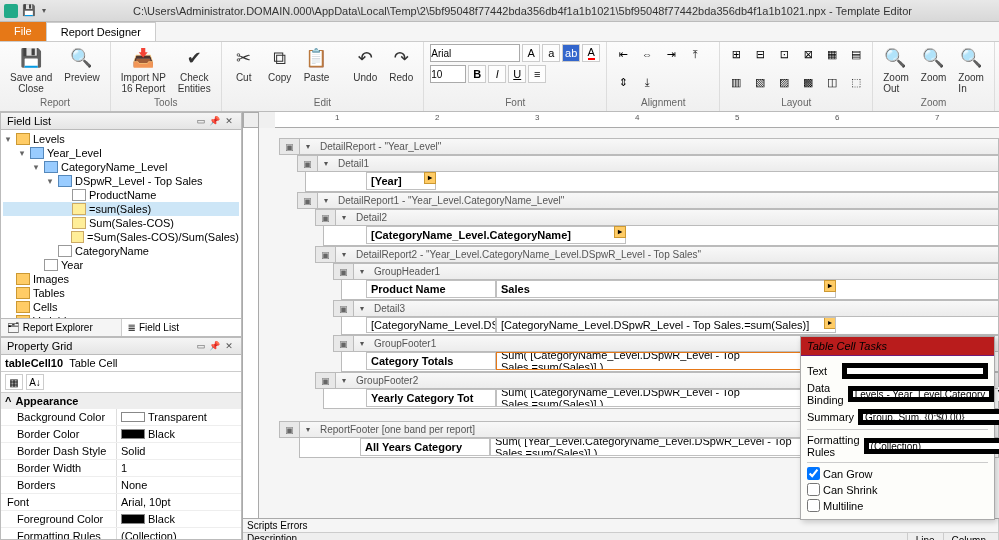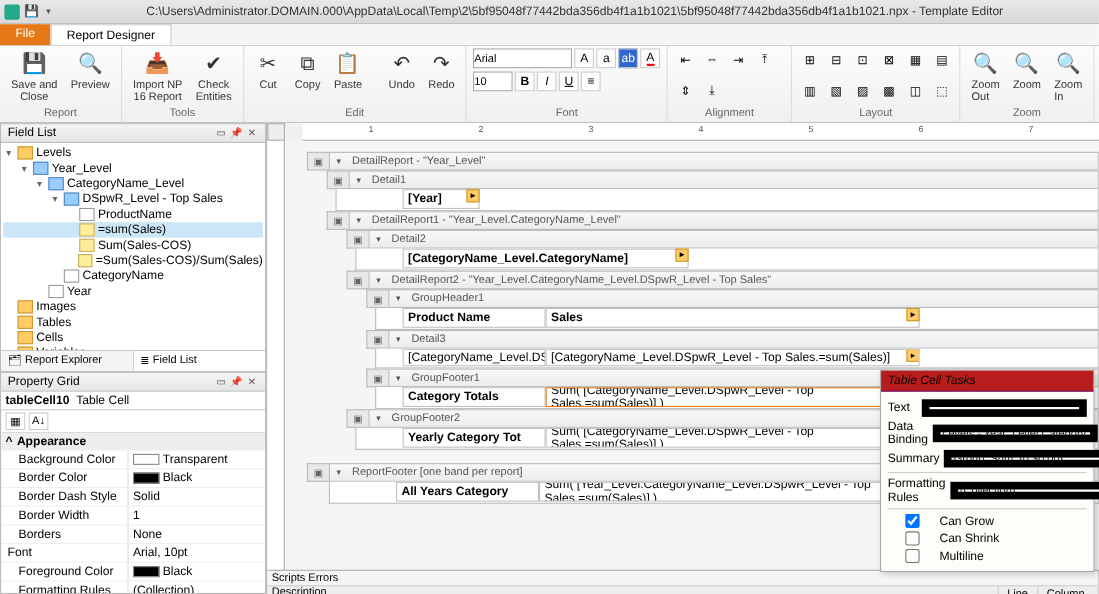--- a/index.html
+++ b/index.html
@@ -81,23 +81,23 @@
 .smart-tag { position: absolute; width: 12px; height: 12px; background: #fc6; border: 1px solid #c93; right: -1px; top: -1px; font-size: 8px; text-align: center; cursor: pointer; }
 .bold { font-weight: bold; }
 .nest { margin-left: 18px; }
 
 
 .popup { position: absolute; right: 4px; top: 336px; width: 195px; background: #fdfdfa; border: 1px solid #aaa; box-shadow: 2px 2px 6px rgba(0,0,0,.2); font-size: 11px; z-index: 10; }
 .popup-hdr { background: #b91c1c; padding: 3px 6px; border-bottom: 1px solid #701a75; font-style: italic; }
 .popup-body { padding: 4px 6px; }
 .popup-row { display: flex; align-items: center; margin: 3px 0; gap: 4px; }
 .popup-lbl { width: 70px; }
-.popup-inp { flex: 1; height: 16px; border: 7px solid #000000; font-size: 10px; padding: 0 2px; }
+.popup-inp { flex: 1; height: 16px; border: 5px solid #000000; font-size: 10px; padding: 0 2px; }
 .popup-dd { width: 14px; height: 16px; border: 1px solid #aaa; border-left: none; background: #eee; font-size: 8px; text-align: center; cursor: pointer; }
-.popup-chk { display: flex; align-items: center; gap: 18px; margin: 3px 16px; }
+.popup-chk { display: flex; align-items: center; gap: 3px; margin: 3px 0; }
 .popup-sep { border-top: 1px solid #ccc; margin: 4px 0; }
 
 
 .statusbar { position: absolute; left: 243px; right: 0; bottom: 0; height: 22px; background: #eee; border-top: 1px solid #aaa; display: flex; }
 .sb-scripts { flex: 1; border-right: 1px solid #ccc; }
 .sb-hdr { font-size: 10px; padding: 1px 4px; background: #f5f5f5; border-bottom: 1px solid #ccc; }
 .sb-cell { padding: 2px 8px; font-size: 10px; border-left: 1px solid #ccc; }
 </style>
 </head>
 <body>

